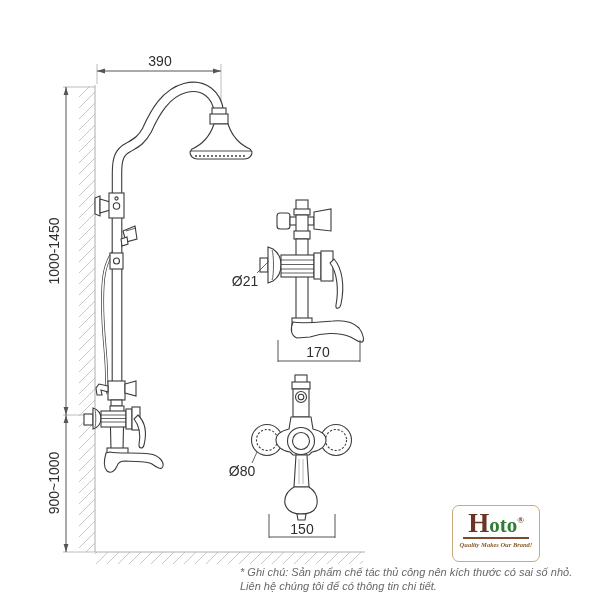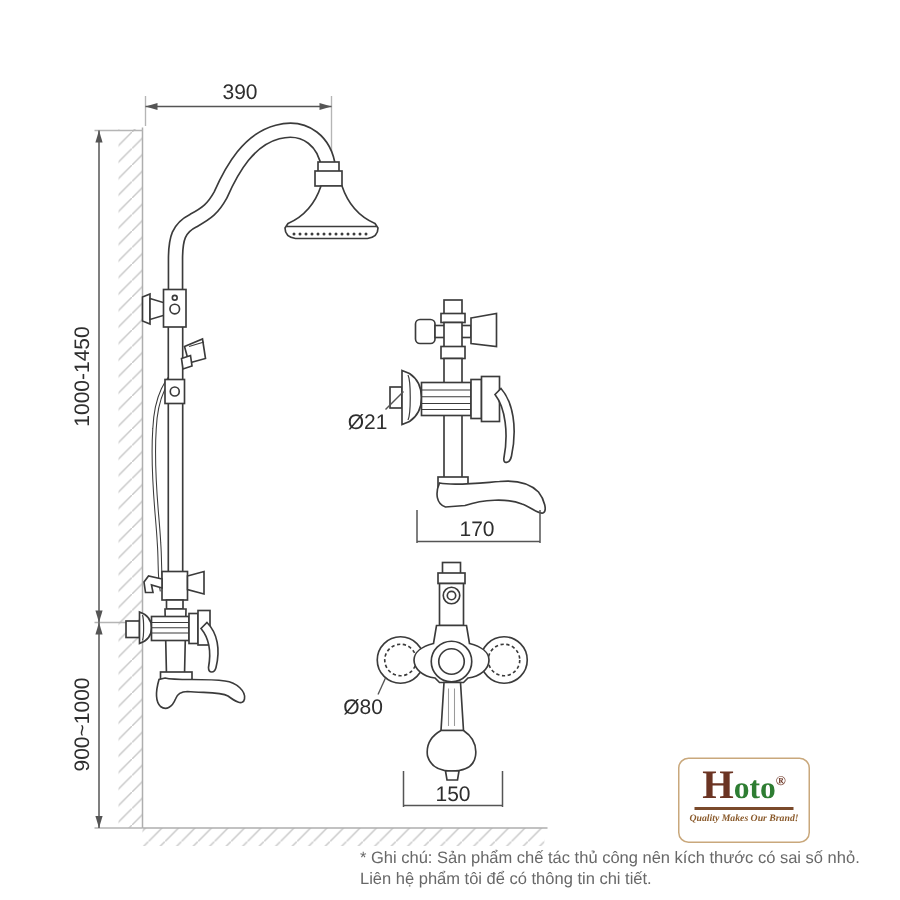--- a/index.html
+++ b/index.html
@@ -23,21 +23,21 @@
   .logo-rest { color:#2e7d32; font-size:21px; }
   .logo-reg  { color:#6b3423; font-size:9px; vertical-align:9px; font-weight:bold; }
   .logo-underline { width:66px; margin:-3px auto 0 auto; border-bottom:2px solid #7a4a2b; }
   .logo-tagline {
     font-family:"Liberation Serif", serif; font-style:italic; font-weight:bold;
     font-size:6.5px; color:#8a5a2b; margin-top:2px; white-space:nowrap;
   }
   
   .footnote {
     position:absolute; left:240px; top:566px; width:350px;
-    font-size:11px; color:#686868; line-height:13.5px;
+    font-size:11px; font-style:italic; color:#686868; line-height:13.5px;
   }
 </style>
 </head>
 <body>
 
 <svg class="drawing" width="600" height="600" viewBox="0 0 600 600">
   <defs>
     <pattern id="hatch" width="11" height="11" patternUnits="userSpaceOnUse">
       <path d="M0,11 L11,0" stroke="#c8c8c8" stroke-width="1"></path>
     </pattern>
@@ -238,14 +238,14 @@
 </svg>
 
 <div class="logo">
   <div class="logo-word"><span class="logo-h">H</span><span class="logo-rest">oto</span><span class="logo-reg">®</span></div>
   <div class="logo-underline"></div>
   <div class="logo-tagline">Quality Makes Our Brand!</div>
 </div>
 
 <div class="footnote">
   <div>* Ghi chú: Sản phẩm chế tác thủ công nên kích thước có sai số nhỏ.</div>
-  <div>Liên hệ phẩm tôi để có thông tin chi tiết.</div>
+  <div>Liên hệ chúng tôi để có thông tin chi tiết.</div>
 </div>
 
 </body></html>

